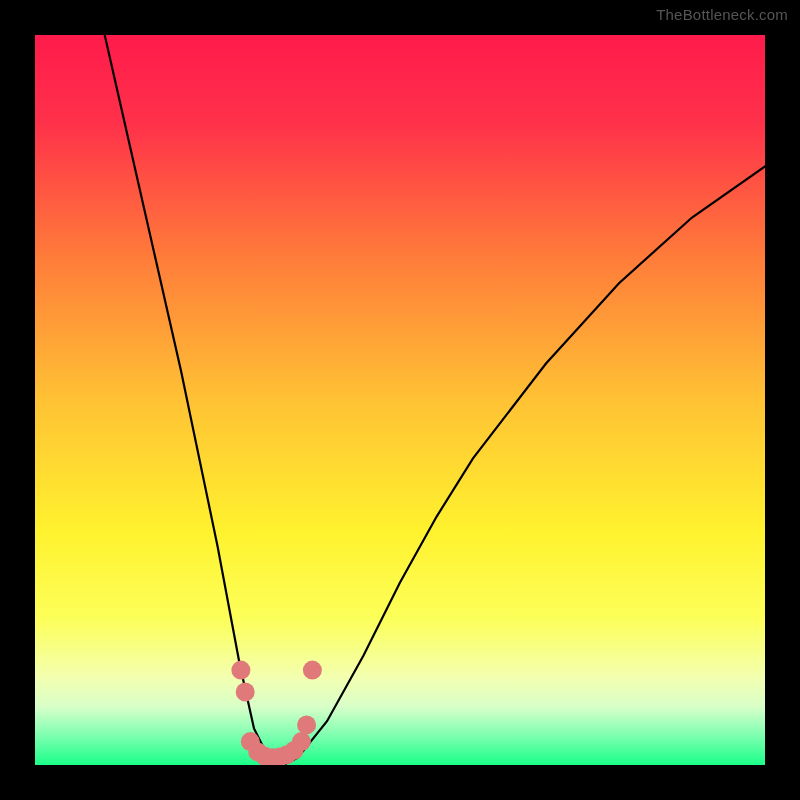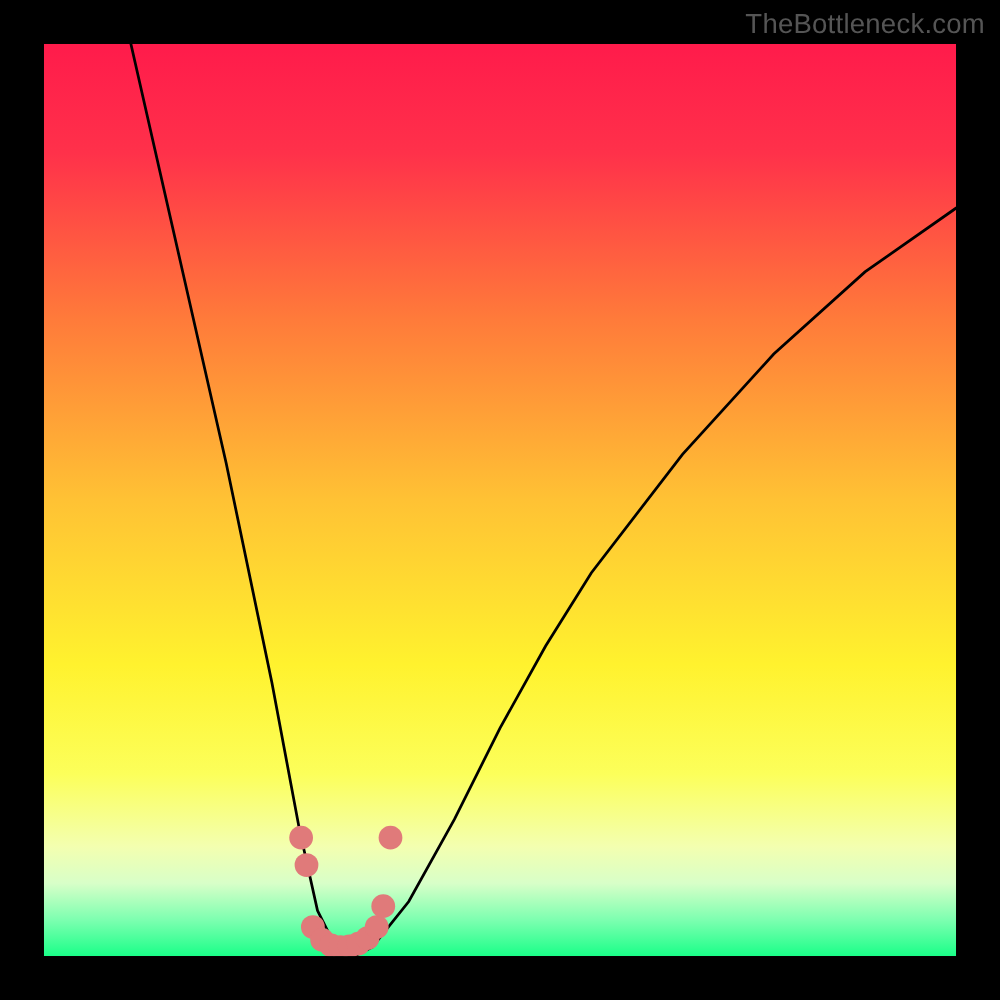--- a/index.html
+++ b/index.html
@@ -28,21 +28,21 @@
     overflow: hidden;
   }
   .grad {
     position: absolute;
     inset: 0;
   }
   .watermark {
     position: absolute;
     top: 6px;
     right: 12px;
-    font-size: 22px;
+    font-size: 15px;
     font-weight: 500;
     color: #555;
     letter-spacing: 0.2px;
   }
   svg.overlay {
     position: absolute;
     inset: 0;
   }
 </style>
 </head>

